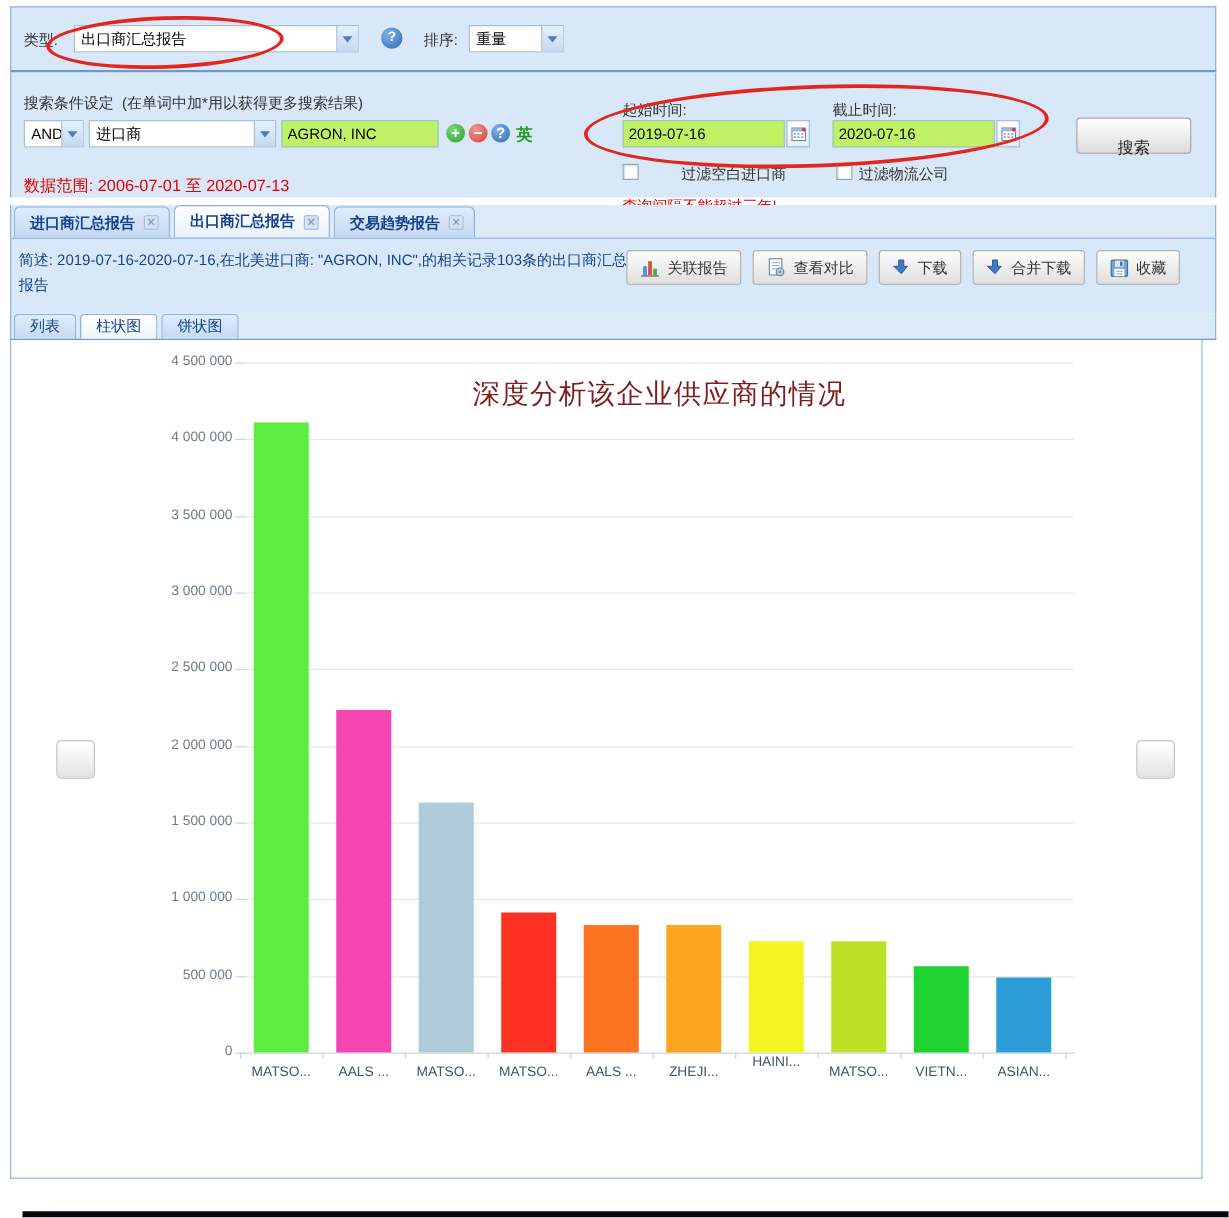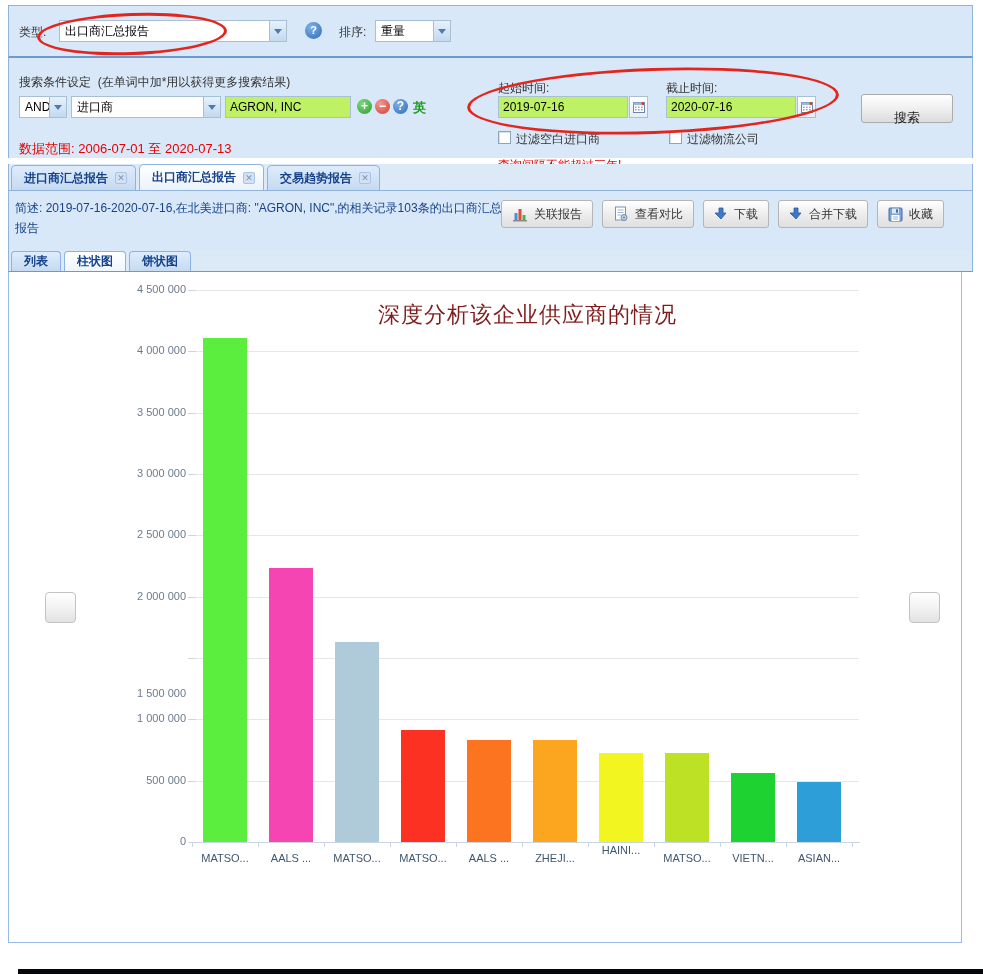--- a/index.html
+++ b/index.html
@@ -126,21 +126,21 @@
     position:relative; height:21px; background:#dce9f7;
     border-left:1px solid #8fb3db; border-right:1px solid #8fb3db;
     border-bottom:1px solid #6d9ace;
     padding-left:2px; display:flex; align-items:flex-end;
   }
   .vtab {
     height:20px; margin-right:3px; padding:0 12px;
     display:flex; align-items:center;
     border:1px solid #8db2e3; border-bottom:none; border-radius:4px 4px 0 0;
     background:linear-gradient(#deecfd,#c6daf0);
-    color:#15428b; font-weight:bold; cursor:pointer;
+    color:#15428b; font-weight:normal; cursor:pointer;
   }
   .vtab.active { background:linear-gradient(#ffffff,#eef5fc); }
 
   
   .chartpanel {
     position:relative; width:954px; height:671px; background:#fff;
     border-left:1px solid #99bbe8; border-right:1px solid #99bbe8;
     border-bottom:1px solid #99bbe8;
   }
   .charttitle {
@@ -243,21 +243,21 @@
               <rect x="5" y="5.5" width="1.6" height="1.4"></rect>
               <rect x="8" y="5.5" width="1.6" height="1.4"></rect>
               <rect x="2" y="8" width="1.6" height="1.4"></rect>
               <rect x="5" y="8" width="1.6" height="1.4"></rect>
               <rect x="8" y="8" width="1.6" height="1.4"></rect>
             </g>
           </svg>
       </span>
 
       <span class="checkbox" style="left:489px; top:73px;"></span>
-      <span class="lbl" style="position:absolute; left:507px; top:73px;">过滤空白进口商</span>
+      <span class="lbl" style="position:absolute; left:536px; top:73px;">过滤空白进口商</span>
       <span class="checkbox" style="left:660px; top:73px;"></span>
       <span class="lbl" style="position:absolute; left:678px; top:73px;">过滤物流公司</span>
 
       <span class="redtext" style="position:absolute; left:489px; top:99px;">查询间隔不能超过三年!</span>
 
       <div class="searchbtn">
         <svg width="17" height="17" viewBox="0 0 17 17">
             <circle cx="7" cy="7" r="5" fill="#e8f2fb" stroke="#5d86ad" stroke-width="1.6"></circle>
             <line x1="11" y1="11" x2="15" y2="15" stroke="#5d86ad" stroke-width="2"></line>
             <circle cx="13.5" cy="14" r="1.6" fill="#e8b33c"></circle>
@@ -352,21 +352,21 @@
           <div class="ytickmark" style="left: 179px; top: 570px;"></div>
           <div class="ylab" style="left: 37px; top: 563px;">0</div>
           <div class="gridline" style="left: 187px; top: 509px; width: 663px;"></div>
           <div class="ytickmark" style="left: 179px; top: 509px;"></div>
           <div class="ylab" style="left: 37px; top: 502px;">500 000</div>
           <div class="gridline" style="left: 187px; top: 447px; width: 663px;"></div>
           <div class="ytickmark" style="left: 179px; top: 447px;"></div>
           <div class="ylab" style="left: 37px; top: 440px;">1 000 000</div>
           <div class="gridline" style="left: 187px; top: 386px; width: 663px;"></div>
           <div class="ytickmark" style="left: 179px; top: 386px;"></div>
-          <div class="ylab" style="left: 37px; top: 379px; margin-top: 36px;">1 500 000</div>
+          <div class="ylab" style="left: 37px; top: 379px;">1 500 000</div>
           <div class="gridline" style="left: 187px; top: 325px; width: 663px;"></div>
           <div class="ytickmark" style="left: 179px; top: 325px;"></div>
           <div class="ylab" style="left: 37px; top: 318px;">2 000 000</div>
           <div class="gridline" style="left: 187px; top: 263px; width: 663px;"></div>
           <div class="ytickmark" style="left: 179px; top: 263px;"></div>
           <div class="ylab" style="left: 37px; top: 256px;">2 500 000</div>
           <div class="gridline" style="left: 187px; top: 202px; width: 663px;"></div>
           <div class="ytickmark" style="left: 179px; top: 202px;"></div>
           <div class="ylab" style="left: 37px; top: 195px;">3 000 000</div>
           <div class="gridline" style="left: 187px; top: 141px; width: 663px;"></div>

